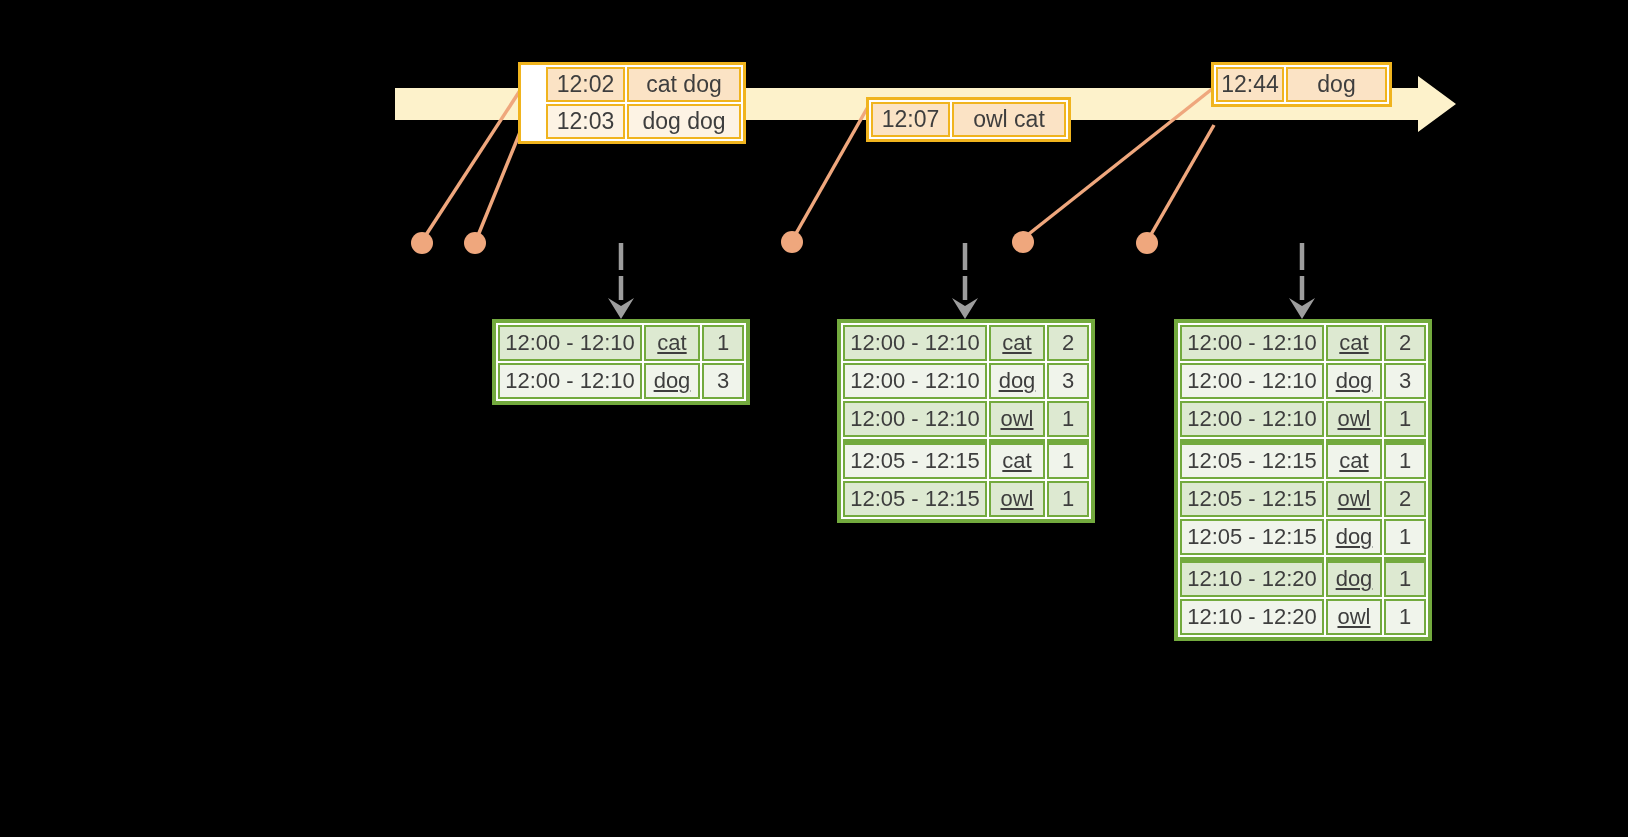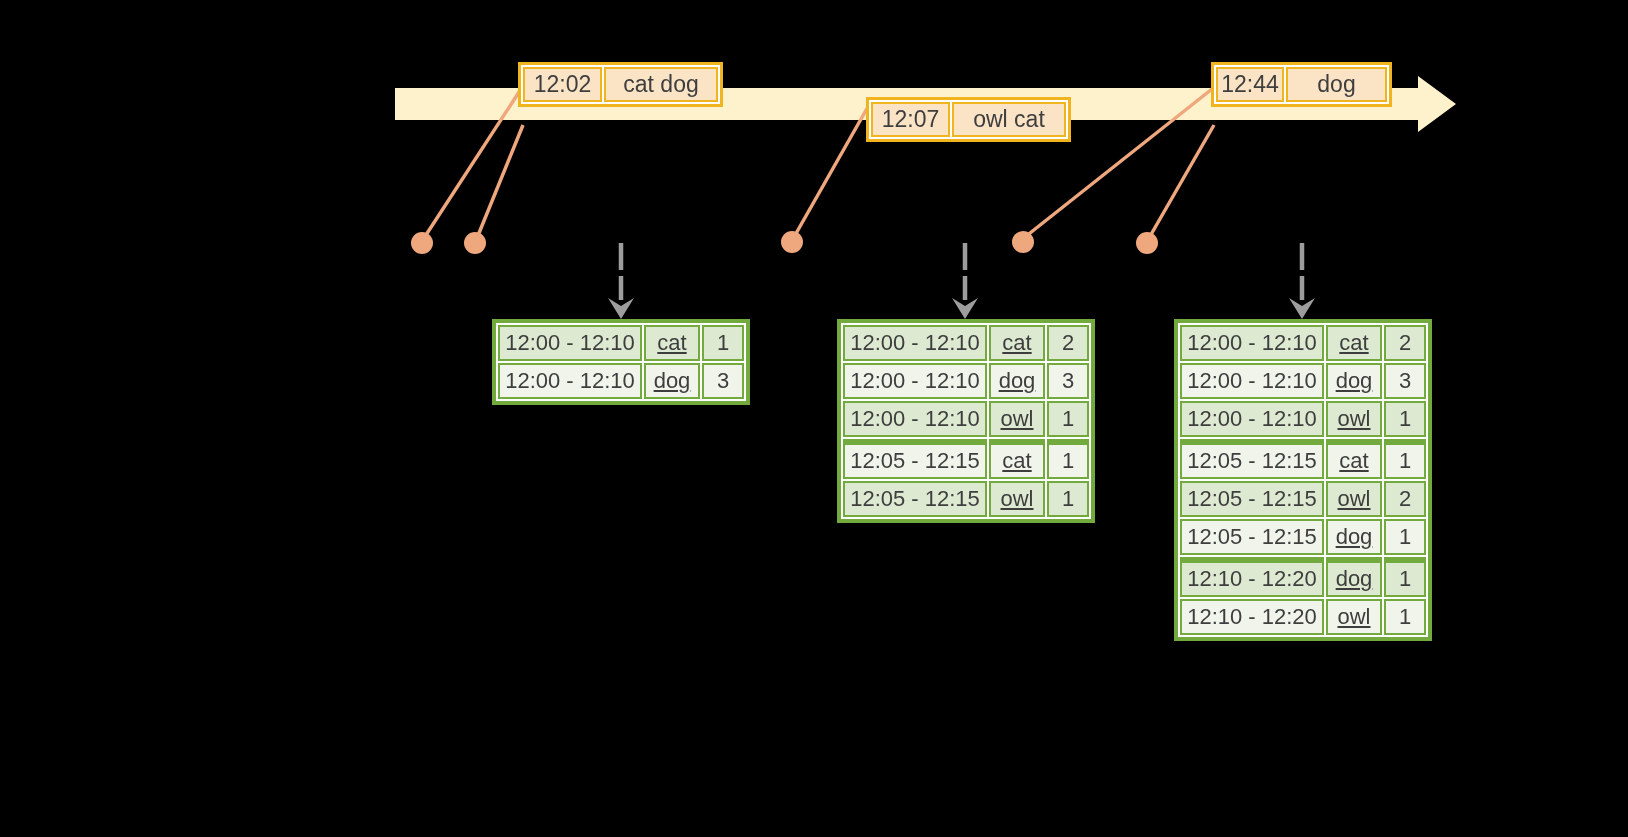--- a/index.html
+++ b/index.html
@@ -44,21 +44,21 @@
   
   .res{border:4px solid var(--green);}
   .res td{border:2px solid var(--green);font-size:22px;height:32px;}
   .res td.win{width:140px;margin-top:48px;}
   .res td.word{width:52px;text-decoration:underline;}
   .res td.cnt{width:38px;}
   .res tr.dark td{background:var(--green-row-dark);}
   .res tr.light td{background:var(--green-row-light);}
   .res tr.sep td{border-top-width:6px;}
 
-  #evt1{left:518px;top:62px;}
+  #evt1{left:518px;top:62px;padding-left:23px;}
   #evt2{left:866px;top:81px;margin-top:16px;}
   #evt3{left:1211px;top:62px;}
   #res1{left:492px;top:319px;}
   #res2{left:837px;top:319px;}
   #res3{left:1174px;top:319px;}
 </style>
 </head>
 <body>
 
 <div id="canvas">
@@ -92,20 +92,24 @@
       <polygon class="trigger-head" points="1289,298 1302,306 1315,298 1302,319"></polygon>
     </g>
   </svg>
 
   <table id="evt1" class="evt">
     <tbody>
         <tr class="dark">
       <td class="t">12:02</td>
       <td class="w">cat dog</td>
     </tr>
+    <tr class="light">
+      <td class="t">12:03</td>
+      <td class="w">dog dog</td>
+    </tr>
   </tbody>
     </table>
 
   <table id="evt2" class="evt">
     <tbody>
         <tr class="dark">
       <td class="t">12:07</td>
       <td class="w">owl cat</td>
     </tr>
   </tbody>

